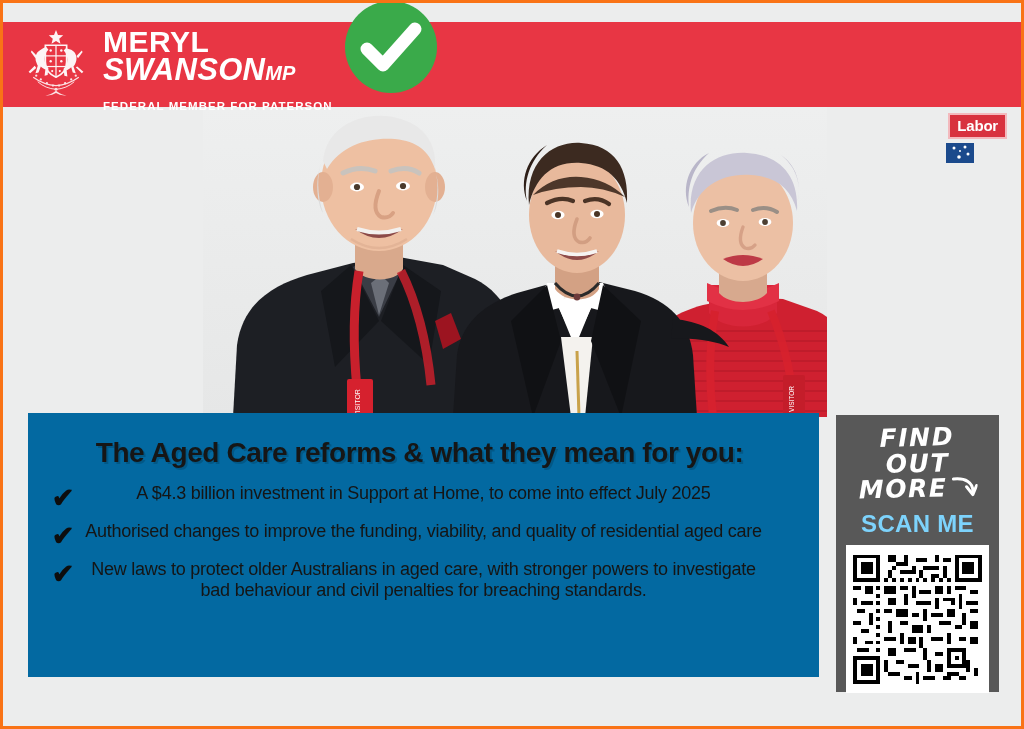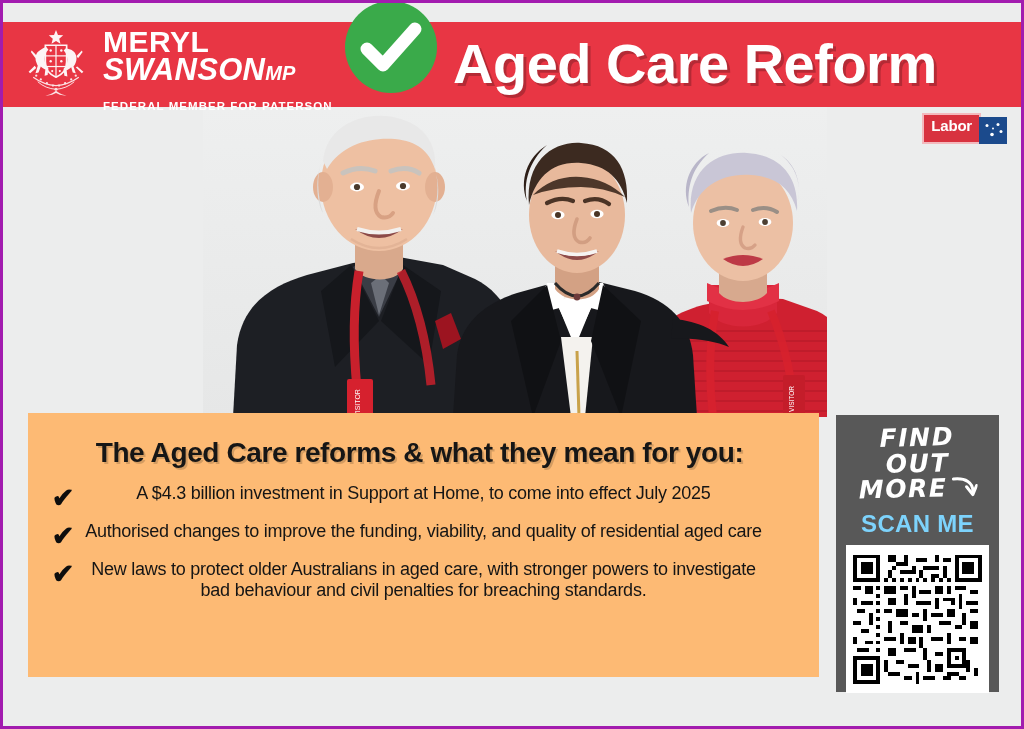--- a/index.html
+++ b/index.html
@@ -11,21 +11,21 @@
   body {
     font-family: "Liberation Sans", sans-serif;
   }
   .page {
     position: relative;
     width: 1024px;
     height: 729px;
     background: #eceded;
     overflow: hidden;
     box-sizing: border-box;
-    border: 3px solid #a21caf;
+    border: 3px solid #f97316;
   }
 
   
   .banner {
     position: absolute;
     left: 0;
     top: 19px;
     width: 1024px;
     height: 85px;
     background: #e83644;
@@ -109,24 +109,25 @@
     white-space: nowrap;
     text-shadow: 3px 3px 0 rgba(60,15,20,0.30);
     z-index: 3;
   }
 
   
   .labor-logo {
     position: absolute;
     right: 14px;
     top: 110px;
-    height: 31px;
+    height: 24px;
     display: flex;
     align-items: stretch;
     z-index: 3;
+    flex-direction: column;
   }
   .labor-red {
     background: #d8323f;
     border: 2px solid #f3b9bd;
     color: #ffffff;
     font-size: 15px;
     font-weight: 700;
     line-height: 1;
     padding: 3px 7px 4px 7px;
     box-sizing: border-box;
@@ -154,21 +155,21 @@
   .photo-bg { position:absolute; inset:0; background:#eceded; }
   .photo-svg { position: absolute; left: 0; top: 0; }
 
   
   .content-card {
     position: absolute;
     left: 25px;
     top: 410px;
     width: 791px;
     height: 264px;
-    background: #fdba74;
+    background: #0369a1;
     z-index: 3;
     box-sizing: border-box;
     padding: 14px 26px 10px 18px;
   }
   .card-heading {
     text-align: center;
     font-size: 28px;
     font-weight: 800;
     color: #161616;
     letter-spacing: -0.4px;
@@ -458,21 +459,20 @@
       </div>
 
       <div class="mp-name">
         <span class="mp-line1">MERYL</span>
         <span class="mp-line2">
           <span>SWANSON</span><span class="suffix">MP</span>
         </span>
         <span class="mp-sub">FEDERAL MEMBER FOR PATERSON</span>
       </div>
 
-      <div class="banner-title">Aged Care Reform</div>
     </div>
   </div>
 
   <div class="tick-badge">
     <svg viewBox="0 0 92 92" aria-hidden="true">
       <path d="M22 48 L38 64 L70 28" stroke="#ffffff" stroke-width="13" fill="none" stroke-linecap="round" stroke-linejoin="round"></path>
     </svg>
   </div>
 
   <div class="labor-logo">

